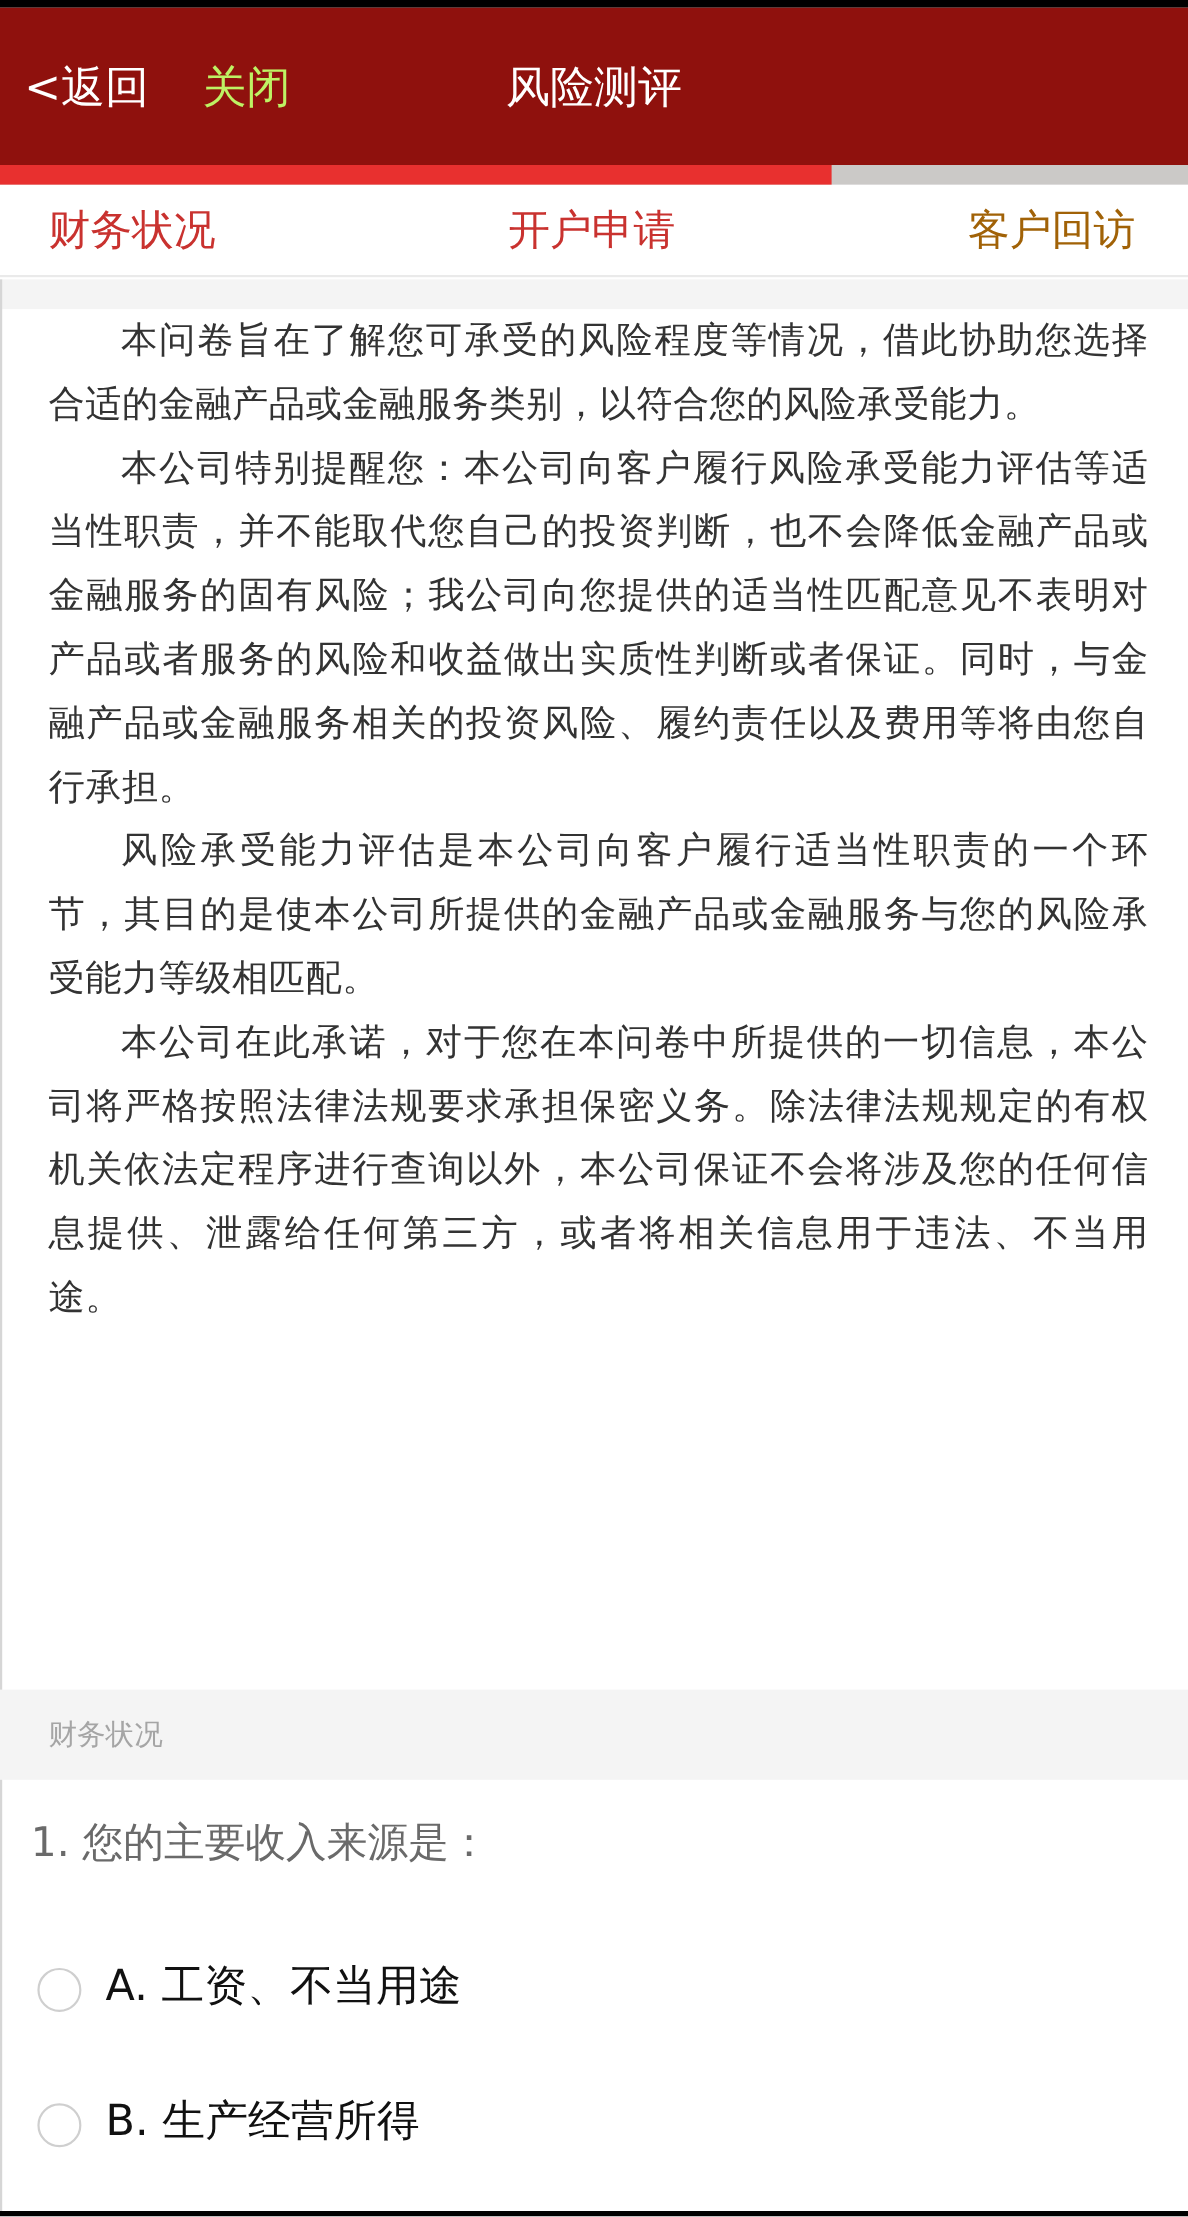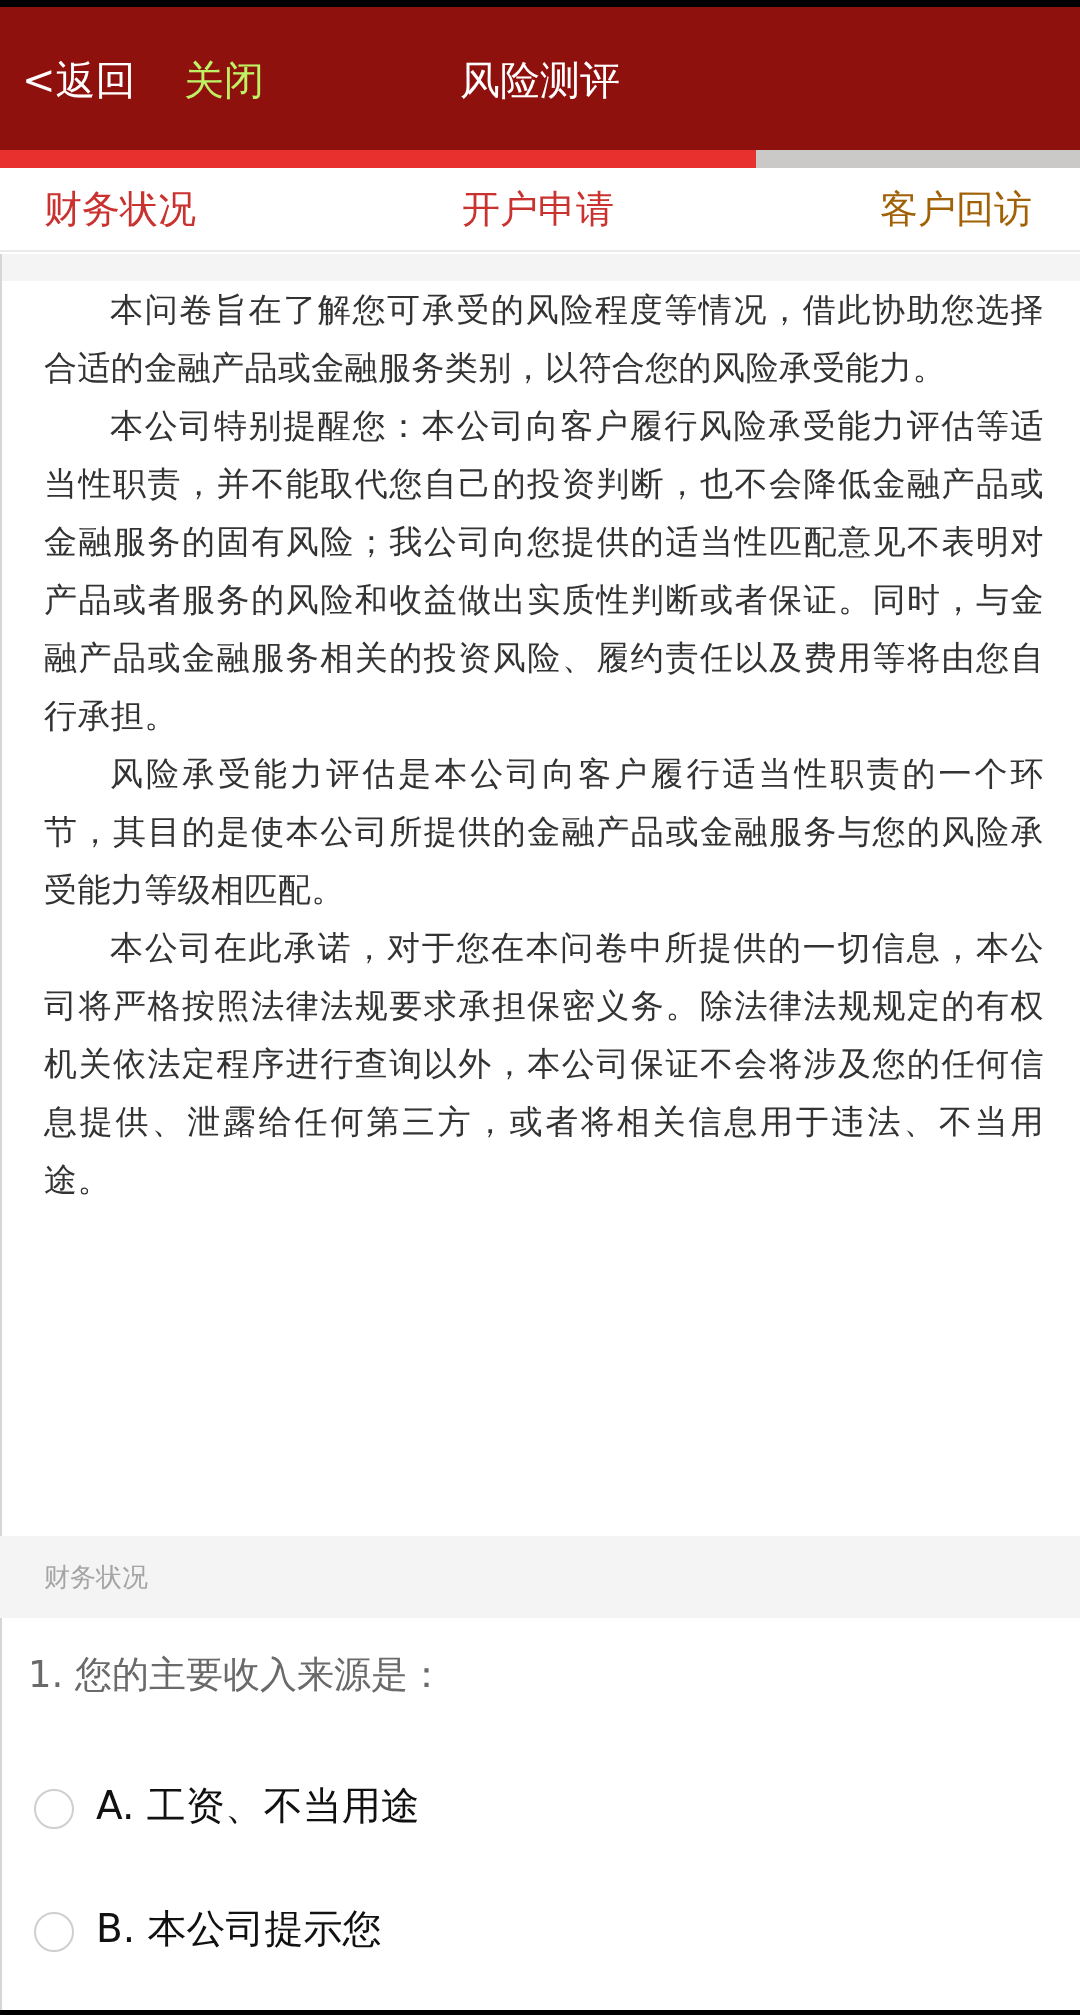--- a/index.html
+++ b/index.html
@@ -74,16 +74,16 @@
 
 <div class="question">1. 您的主要收入来源是：</div>
 
 <div class="option" style="top:1778px;">
   <div class="radio"></div>
   <div class="text">A. 工资、不当用途</div>
 </div>
 
 <div class="option" style="top:1901px;">
   <div class="radio"></div>
-  <div class="text">B. 本公司提示您</div>
+  <div class="text">B. 生产经营所得</div>
 </div>
 
 <div class="bottom-strip"></div>
 
 </body></html>

